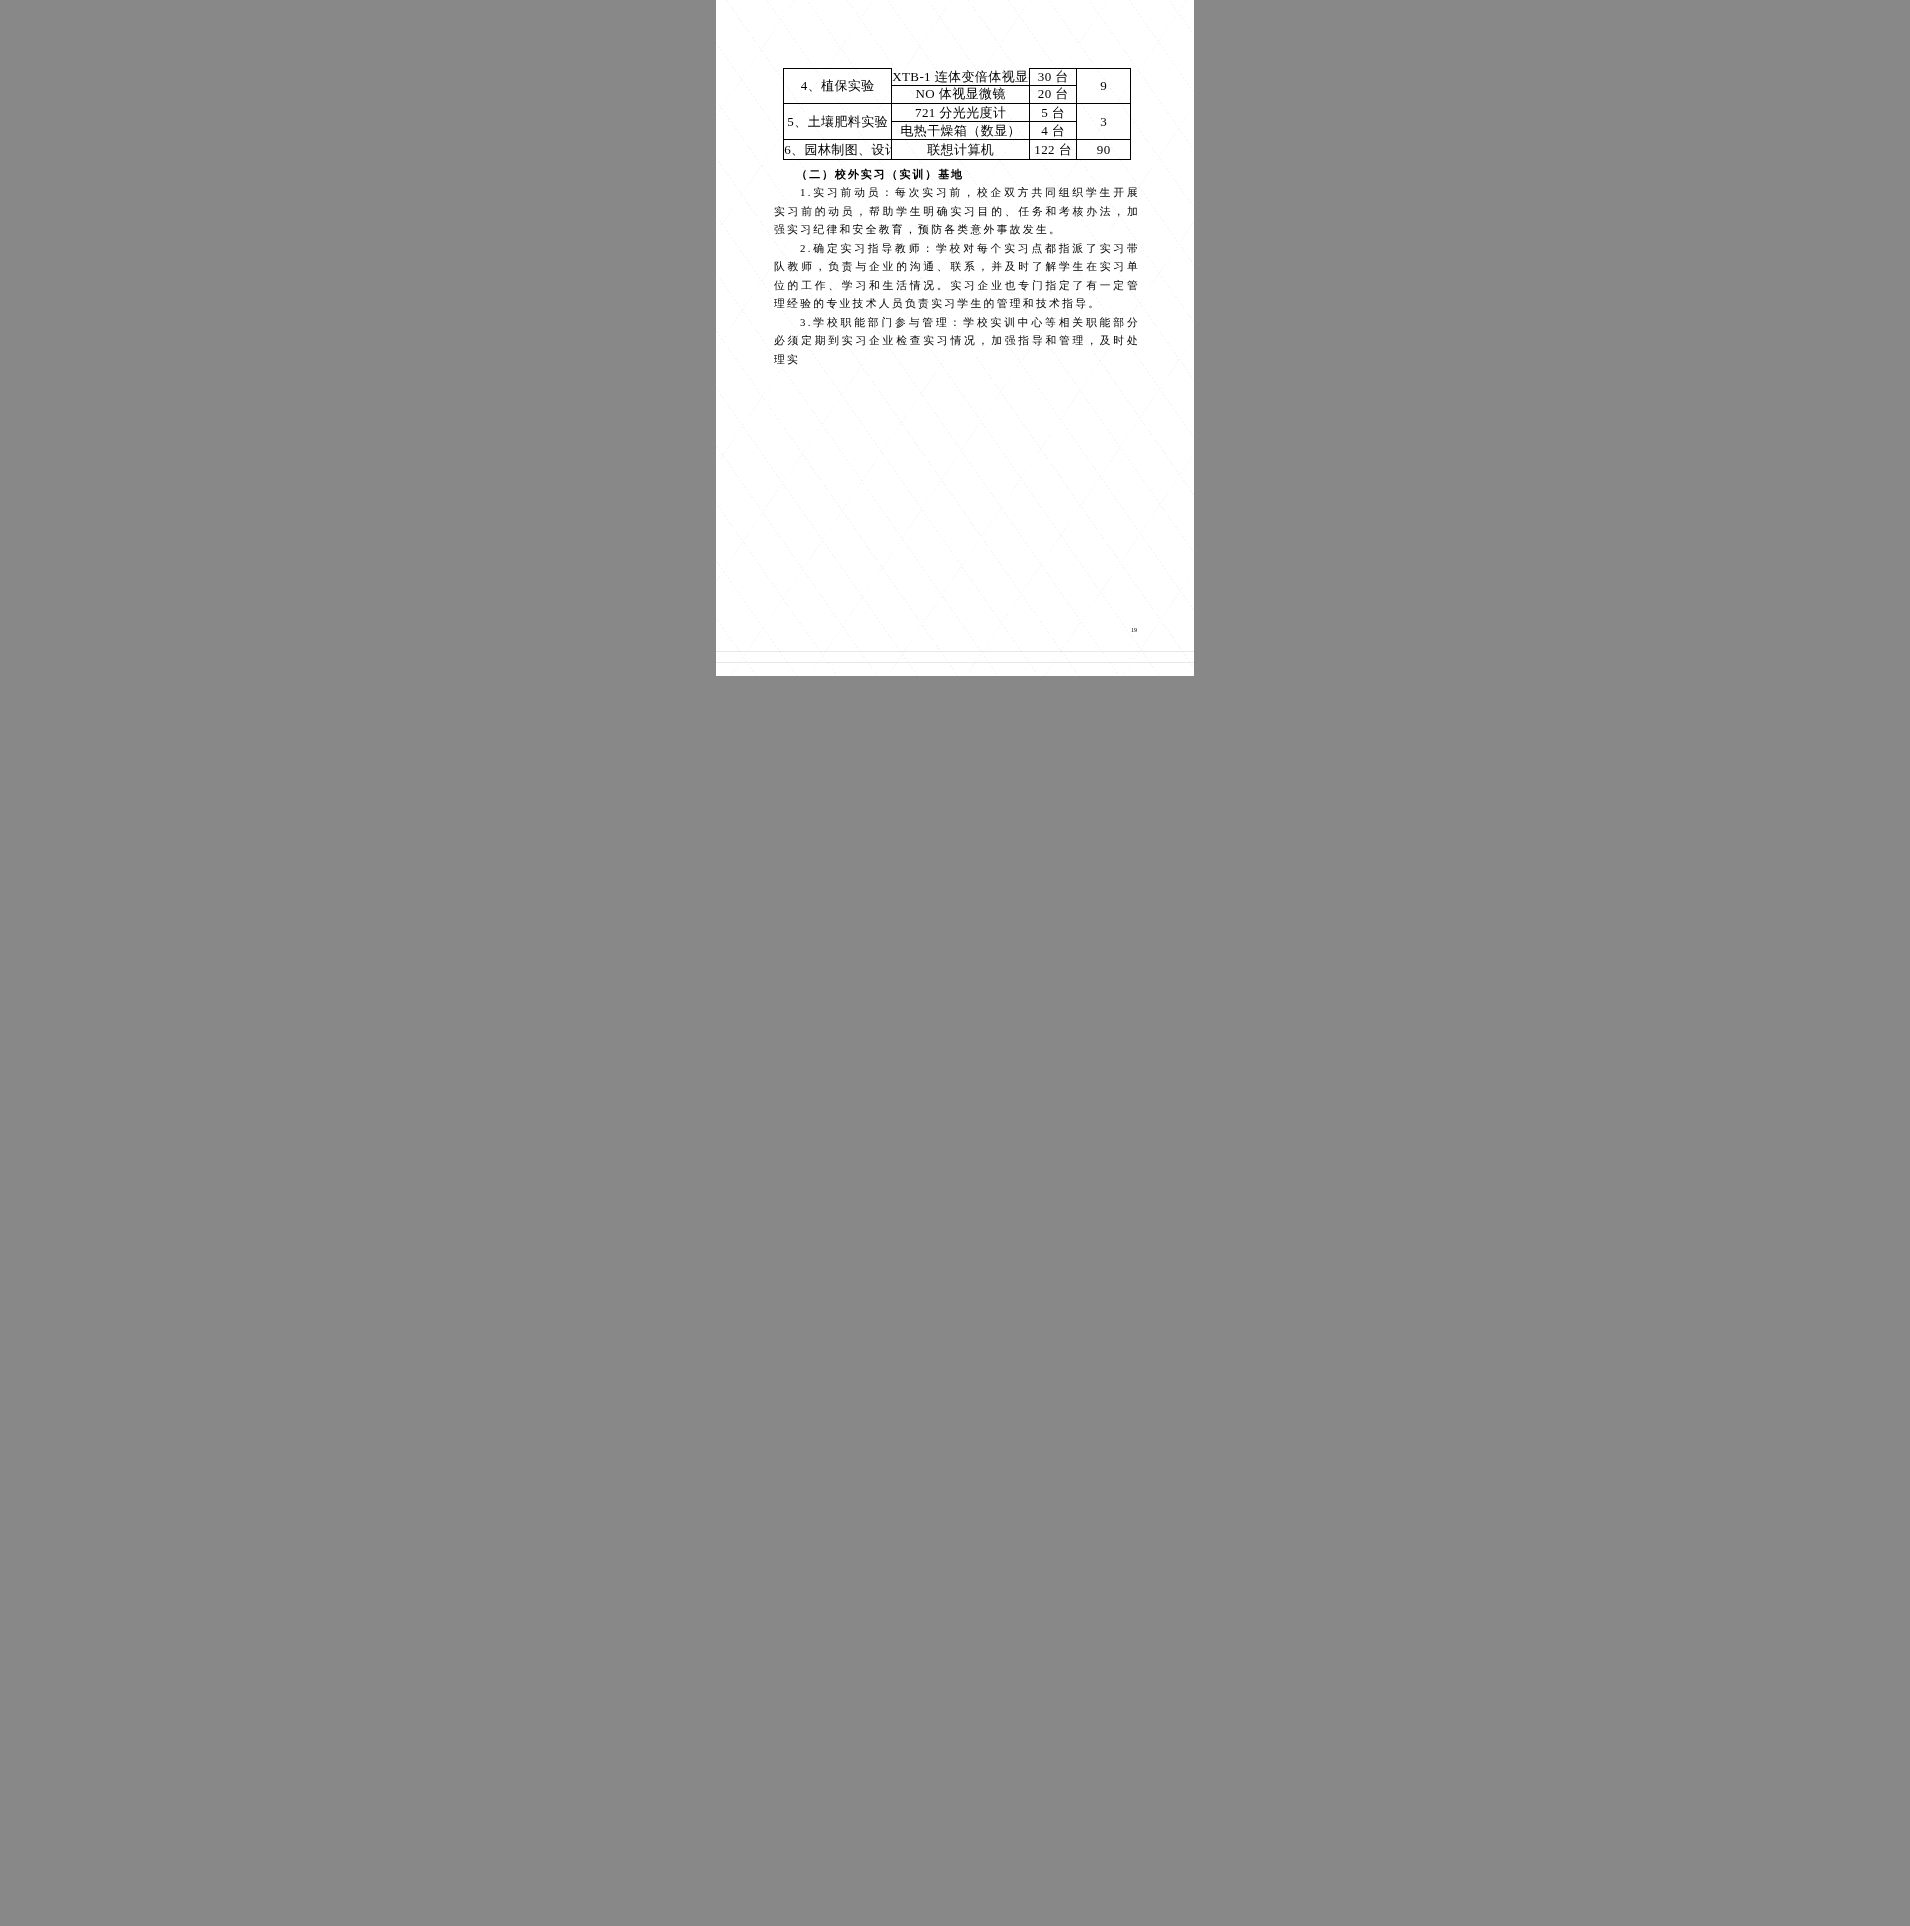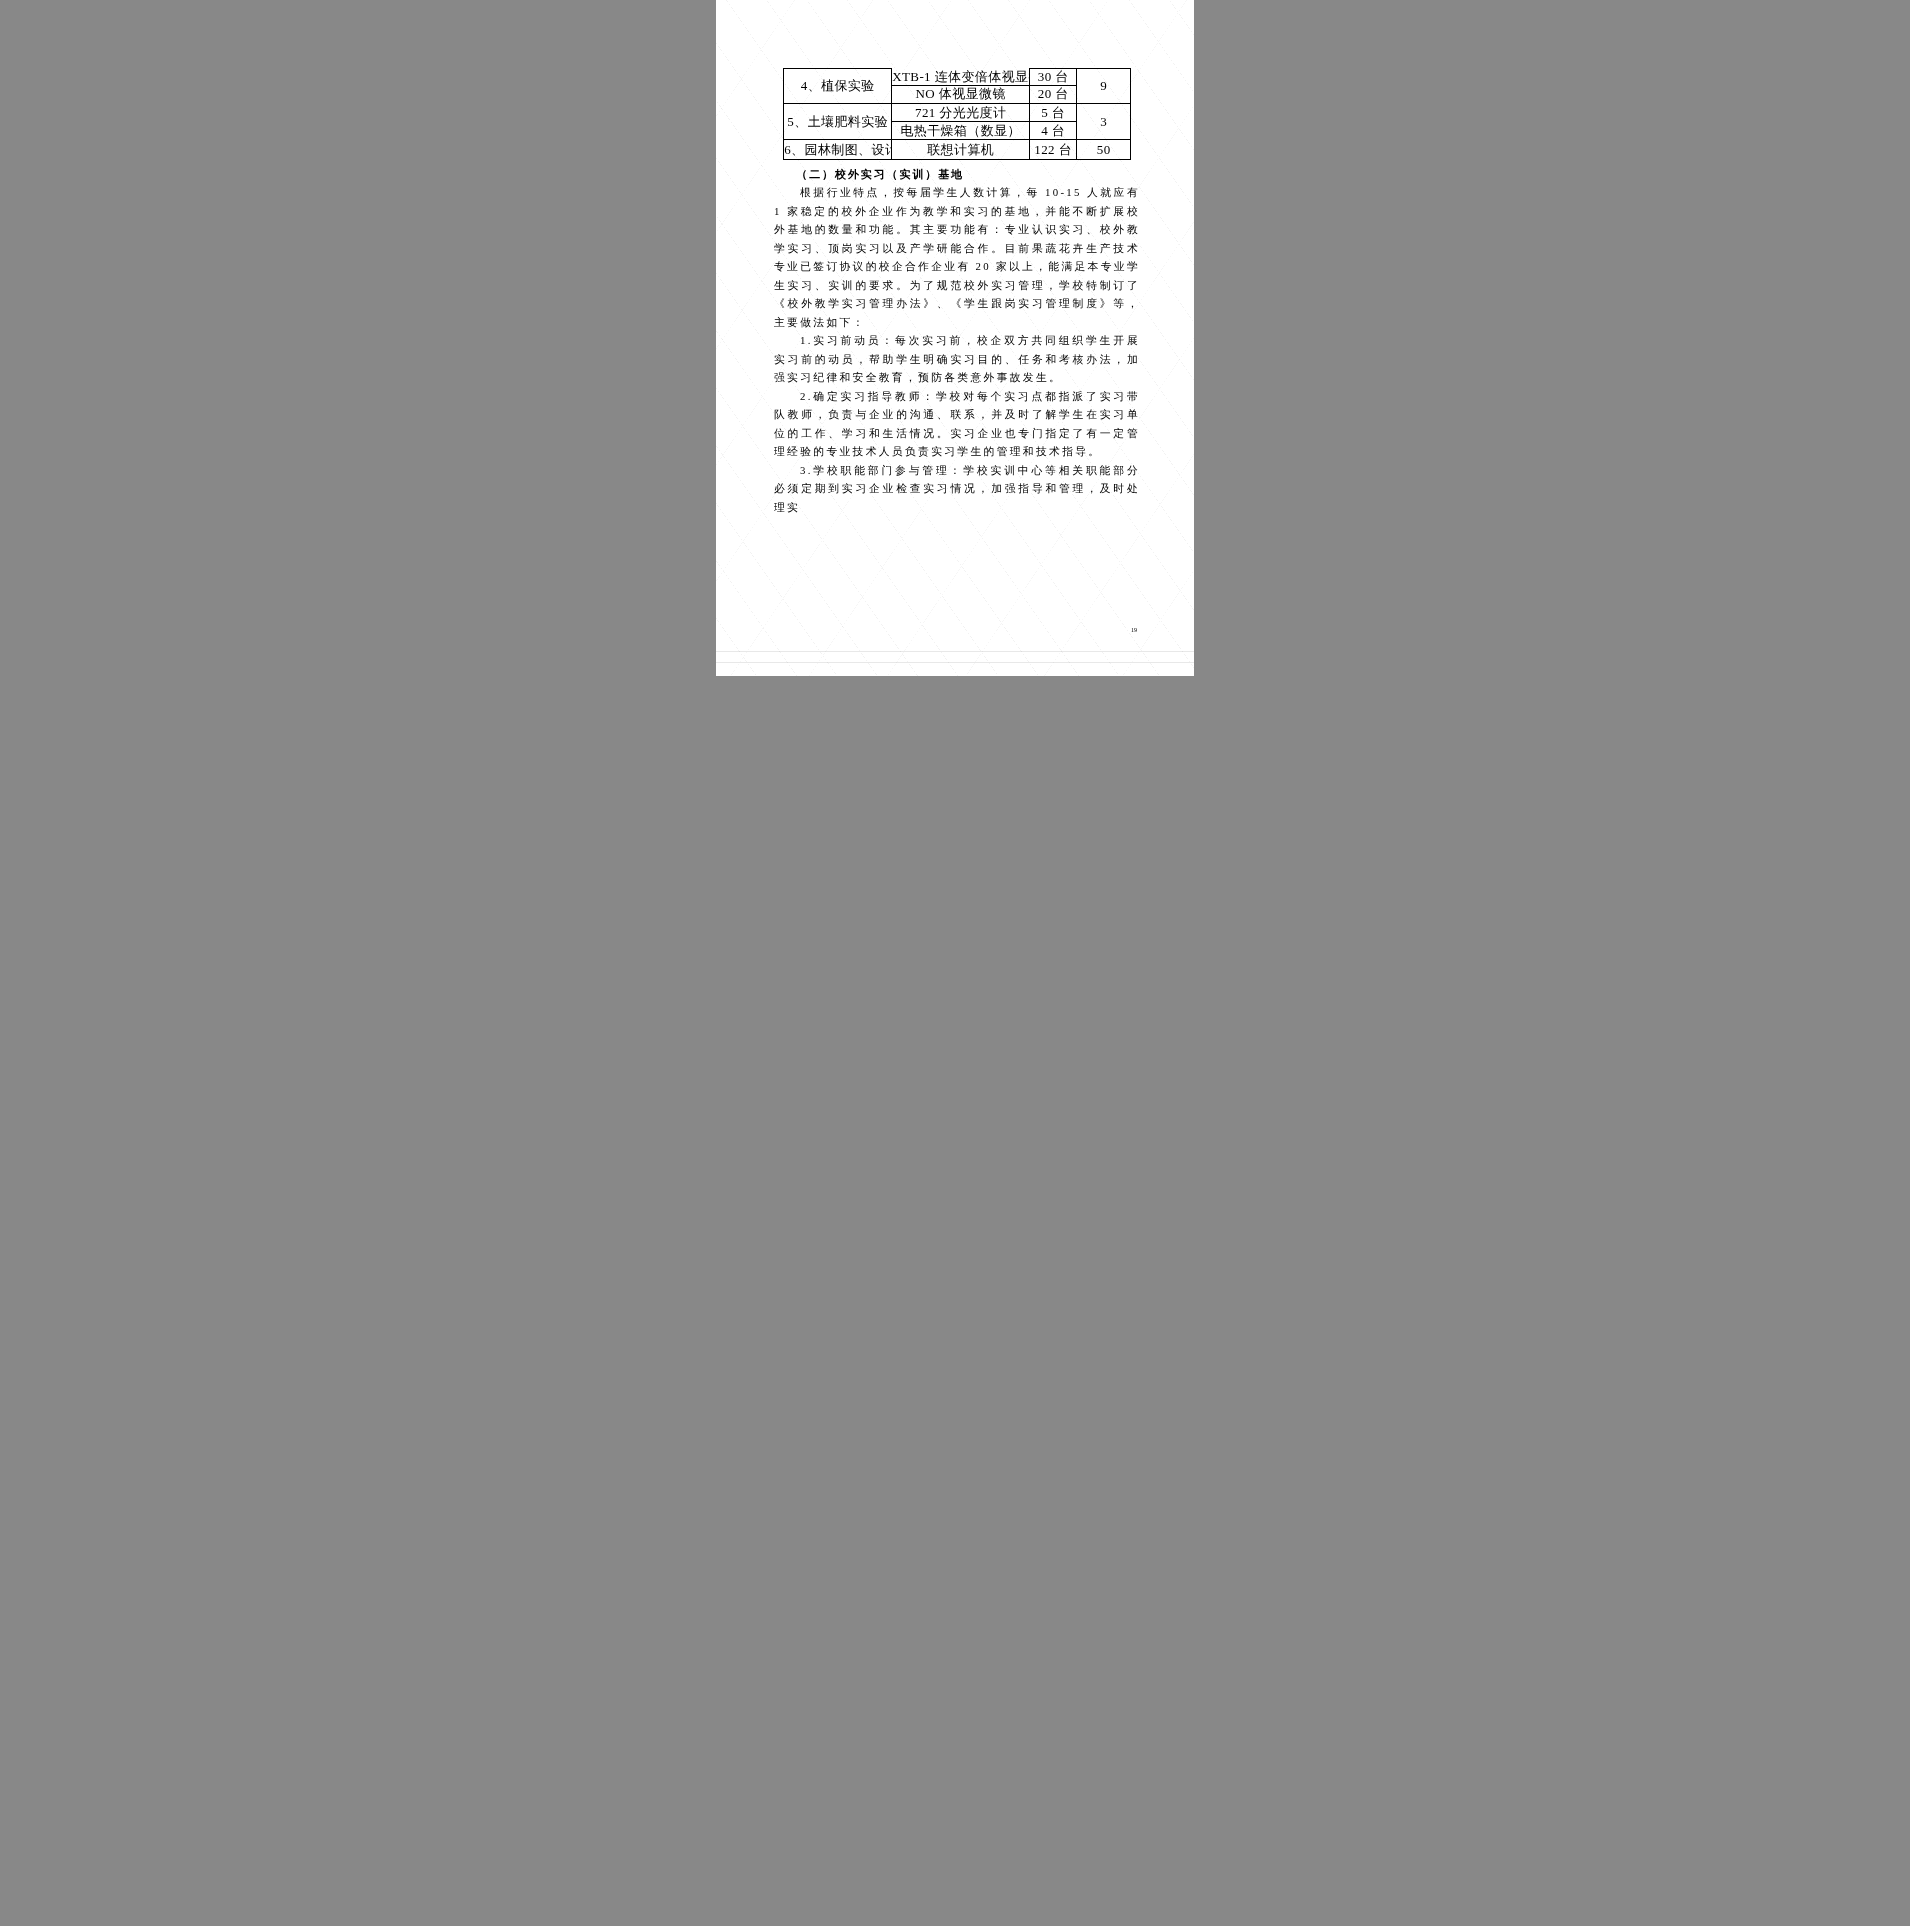--- a/index.html
+++ b/index.html
@@ -113,29 +113,28 @@
           <td rowspan="2">3</td>
         </tr>
         <tr class="r4">
           <td>电热干燥箱（数显）</td>
           <td>4 台</td>
         </tr>
         <tr class="r5">
           <td>6、园林制图、设计</td>
           <td>联想计算机</td>
           <td>122 台</td>
-          <td>50</td>
+          <td>90</td>
         </tr>
       </tbody>
     </table>
 
     <p class="heading">（二）校外实习（实训）基地</p>
 
 
-    <p class="body-para"><span>根据行业特点，按每届学生人数计算，每 10-15 人就应有 1 家稳定的校外企业作为教学和实习的基地，并能不断扩展校外基地的数量和功能。其主要功能有：专业认识实习、校外教学实习、顶岗实习以及产学研能合作。目前果蔬花卉生产技术专业已签订协议的校企合作企业有 20 家以上，能满足本专业学生实习、实训的要求。为了规范校外实习管理，学校特制订了《校外教学实习管理办法》、《学生跟岗实习管理制度》等，主要做法如下：</span></p>
 
     <p class="body-para"><b class="lead">1.实习前动员：</b><span>每次实习前，校企双方共同组织学生开展实习前的动员，帮助学生明确实习目的、任务和考核办法，加强实习纪律和安全教育，预防各类意外事故发生。</span></p>
 
     <p class="body-para"><b class="lead">2.确定实习指导教师：</b><span>学校对每个实习点都指派了实习带队教师，负责与企业的沟通、联系，并及时了解学生在实习单位的工作、学习和生活情况。实习企业也专门指定了有一定管理经验的专业技术人员负责实习学生的管理和技术指导。</span></p>
 
     <p class="body-para"><b class="lead">3.学校职能部门参与管理：</b><span>学校实训中心等相关职能部分必须定期到实习企业检查实习情况，加强指导和管理，及时处理实</span></p>
 
   </div>
 
   <div class="page-num">19</div>

